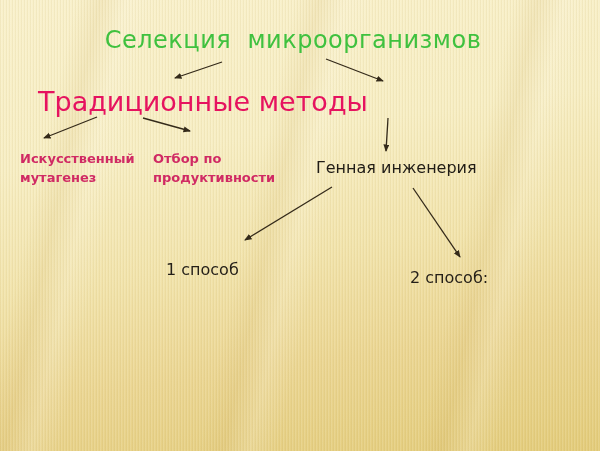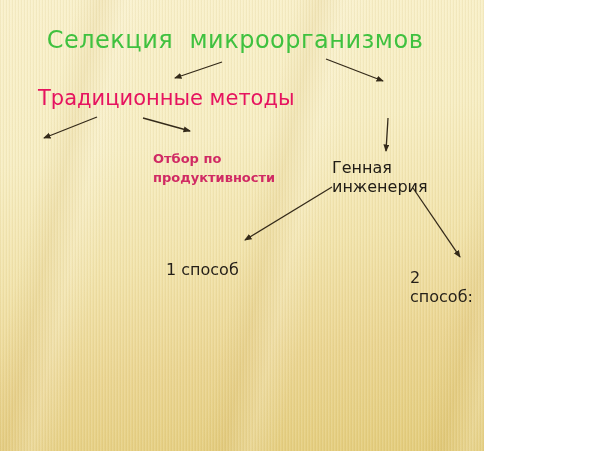--- a/index.html
+++ b/index.html
@@ -2,21 +2,21 @@
 <html><head>
 <meta charset="utf-8">
 <style>
   html, body { margin: 0; padding: 0; }
   body {
     width: 600px; height: 451px;
     font-family: "DejaVu Sans", "Liberation Sans", sans-serif;
   }
   .slide {
     position: relative;
-    width: 484px; height: 451px;
+    width: 600px; height: 451px;
     overflow: hidden;
     background:
       repeating-linear-gradient(90deg,
         rgba(163,132,52,0.08) 0px, rgba(163,132,52,0.08) 1px,
         rgba(255,255,248,0.10) 1px, rgba(255,255,248,0.10) 2px,
         rgba(0,0,0,0) 2px, rgba(0,0,0,0) 3px),
       repeating-linear-gradient(102deg,
         rgba(201,168,88,0) 0px, rgba(201,168,88,0) 74px,
         rgba(201,168,88,0.13) 98px, rgba(252,248,232,0.18) 124px,
         rgba(201,168,88,0) 152px, rgba(201,168,88,0) 214px),
@@ -25,30 +25,30 @@
     text-decoration: underline;
   }
   .txt { position: absolute; white-space: pre-wrap; }
   .title {
     left: 0; right: 14px; top: 26px;
     text-align: center;
     font-size: 24px;
     color: #3fc13f;
     letter-spacing: 0.5px;
   }
-  .branch-heading { font-size: 21px; text-align: right; }
+  .branch-heading { font-size: 27px; text-align: right; }
   .h-traditional { left: 38px; top: 86px; color: #e6135f; }
   .h-modern      { left: 343px; top: 89px; color: #201c16; }
   .pink-sub {
     font-size: 13px; font-weight: bold;
     color: #d02a64; line-height: 1.45;
   }
   .sub-mutagenesis { left: 20px;  top: 150px; width: 132px; }
   .sub-selection   { left: 153px; top: 150px; width: 132px; }
-  .gene-eng { left: 332px; top: 158px; font-size: 16px; color: #201c16; }
+  .gene-eng { left: 316px; top: 158px; font-size: 16px; color: #201c16; }
   .method-heading { font-size: 16px; color: #241f18; }
   .m1-head { left: 166px; top: 260px; }
   .m2-head { left: 410px; top: 268px; }
   .method-body {
     font-size: 14px; color: #241f18; line-height: 1.24;
   }
   .m1-body { left: 162px; top: 286px; width: 190px; }
   .m2-body { left: 408px; top: 296px; width: 175px; }
   .arrows { position: absolute; left: 0; top: 0; width: 600px; height: 451px; }
   .arrows line { stroke: #342a1a; stroke-width: 1.3; }
@@ -71,20 +71,22 @@
     <line x1="388" y1="118" x2="386" y2="151" marker-end="url(#ah)"></line>
     <line x1="332" y1="187" x2="245" y2="240" marker-end="url(#ah)"></line>
     <line x1="413" y1="188" x2="460" y2="257" marker-end="url(#ah)"></line>
   </svg>
 
   <div class="txt title">Селекция  микроорганизмов</div>
 
   <div class="txt branch-heading h-traditional">Традиционные методы</div>
 
 
+  <div class="txt pink-sub sub-mutagenesis">Искусственный
+мутагенез</div>
 
   <div class="txt pink-sub sub-selection">Отбор по
 продуктивности</div>
 
   <div class="txt gene-eng">Генная инженерия</div>
 
   <div class="txt method-heading m1-head">1 способ</div>
 
 
   <div class="txt method-heading m2-head">2 способ:</div>

